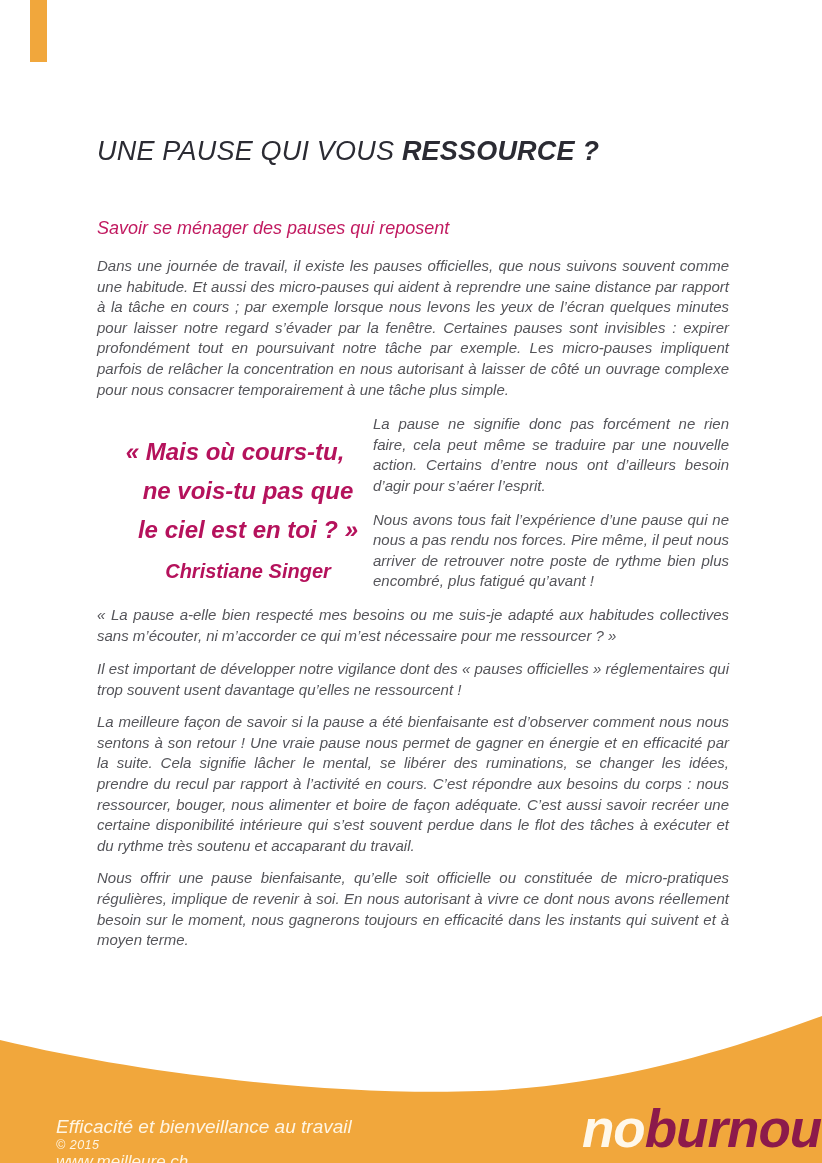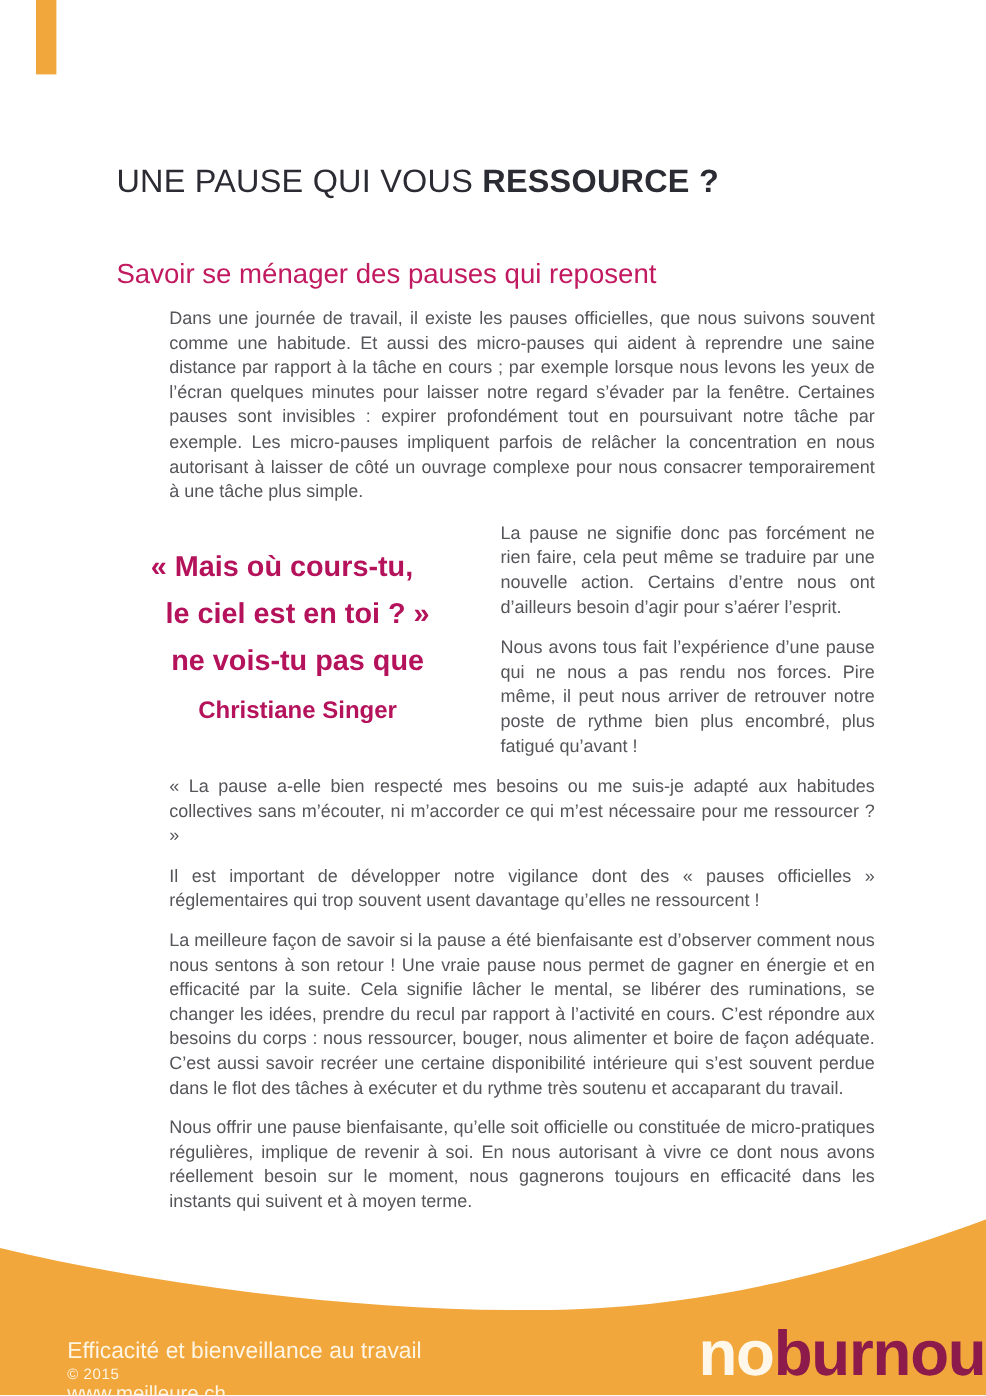--- a/index.html
+++ b/index.html
@@ -5,20 +5,21 @@
   * { margin: 0; padding: 0; box-sizing: border-box; }
   html, body { background: #ffffff; }
   .page {
     position: relative;
     width: 822px;
     height: 1163px;
     background: #ffffff;
     overflow: hidden;
     font-family: "Liberation Sans", sans-serif;
     margin: 0 auto;
+    font-style: italic;
   }
   .section-tab {
     position: absolute;
     left: 30px;
     top: 0;
     width: 17px;
     height: 62px;
     background: #F1A73C;
   }
   .content {
@@ -32,31 +33,30 @@
     font-size: 27px;
     line-height: 31px;
     color: #2B2B33;
     letter-spacing: 0.2px;
     white-space: nowrap;
   }
   .title .t-regular { font-weight: 400; }
   .title .t-bold { font-weight: 700; }
   .subtitle {
     margin-top: 48px;
-    font-size: 23px;
+    font-size: 18px;
     line-height: 26px;
     font-weight: 400;
     color: #C11A60;
   }
   .body-text {
     font-size: 15px;
     line-height: 20.6px;
     color: #55555A;
     text-align: justify;
-    margin-left: 44px;
   }
   .intro { margin-top: 15px; }
   .columns {
     margin-top: 14px;
     display: flex;
   }
   .col-left {
     width: 276px;
     flex: 0 0 276px;
     text-align: center;
@@ -131,22 +131,22 @@
 
     <h2 class="subtitle">Savoir se ménager des pauses qui reposent</h2>
 
     <p class="body-text intro">Dans une journée de travail, il existe les pauses officielles, que nous suivons souvent comme une habitude. Et aussi des micro-pauses qui aident à reprendre une saine distance par rapport à la tâche en cours ; par exemple lorsque nous levons les yeux de l’écran quelques minutes pour laisser notre regard s’évader par la fenêtre. Certaines pauses sont invisibles : expirer profondément tout en poursuivant notre tâche par exemple. Les micro-pauses impliquent parfois de relâcher la concentration en nous autorisant à laisser de côté un ouvrage complexe pour nous consacrer temporairement à une tâche plus simple.</p>
 
     <div class="columns">
 
       <div class="col-left">
         <div class="pull-quote">
           <div class="q-line first">« Mais où cours-tu,</div>
+          <div class="q-line">ne vois-tu pas que</div>
           <div class="q-line">le ciel est en toi ? »</div>
-          <div class="q-line">ne vois-tu pas que</div>
         </div>
         <div class="quote-attribution">Christiane Singer</div>
       </div>
 
       <div class="col-right">
         <p class="body-text col-para">La pause ne signifie donc pas forcément ne rien faire, cela peut même se traduire par une nouvelle action. Certains d’entre nous ont d’ailleurs besoin d’agir pour s’aérer l’esprit.</p>
         <p class="body-text col-para">Nous avons tous fait l’expérience d’une pause qui ne nous a pas rendu nos forces. Pire même, il peut nous arriver de retrouver notre poste de rythme bien plus encombré, plus fatigué qu’avant !</p>
       </div>
 
     </div>

